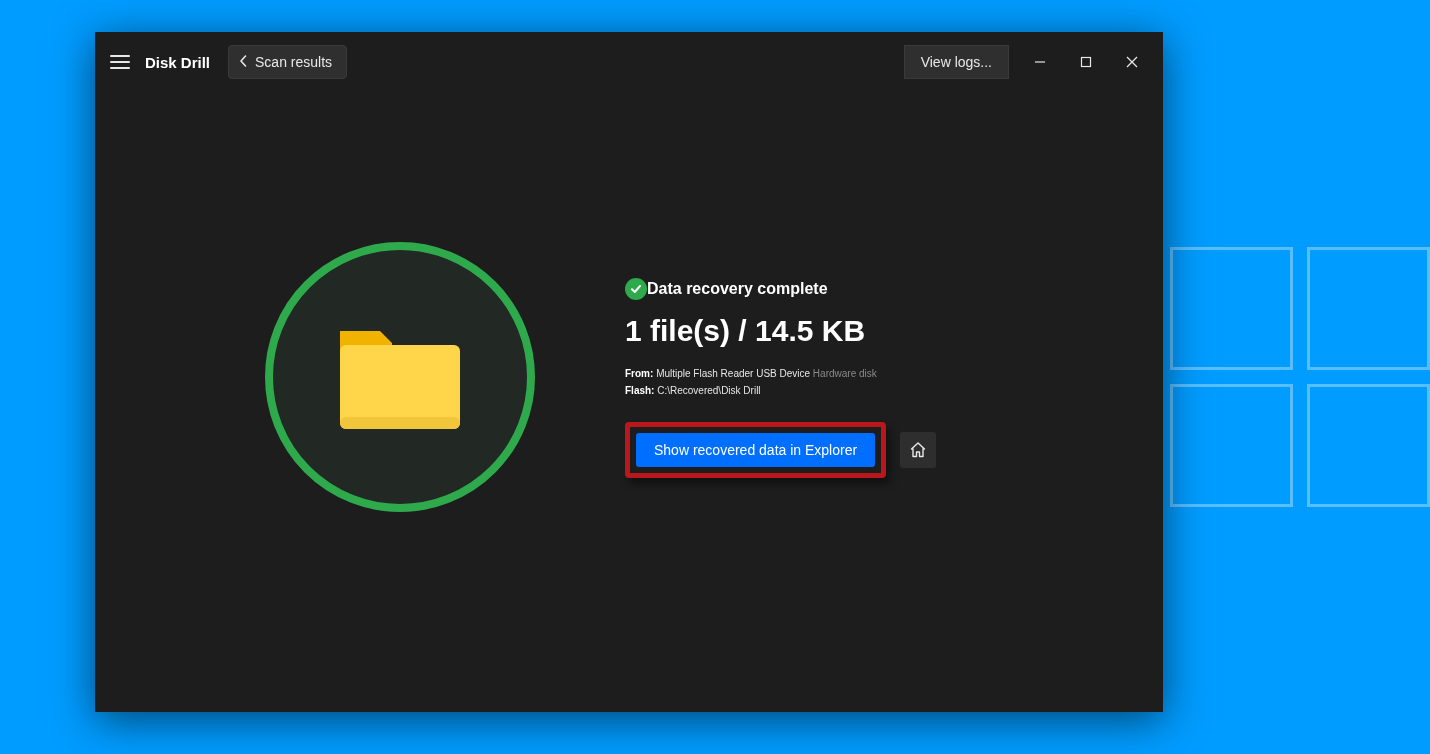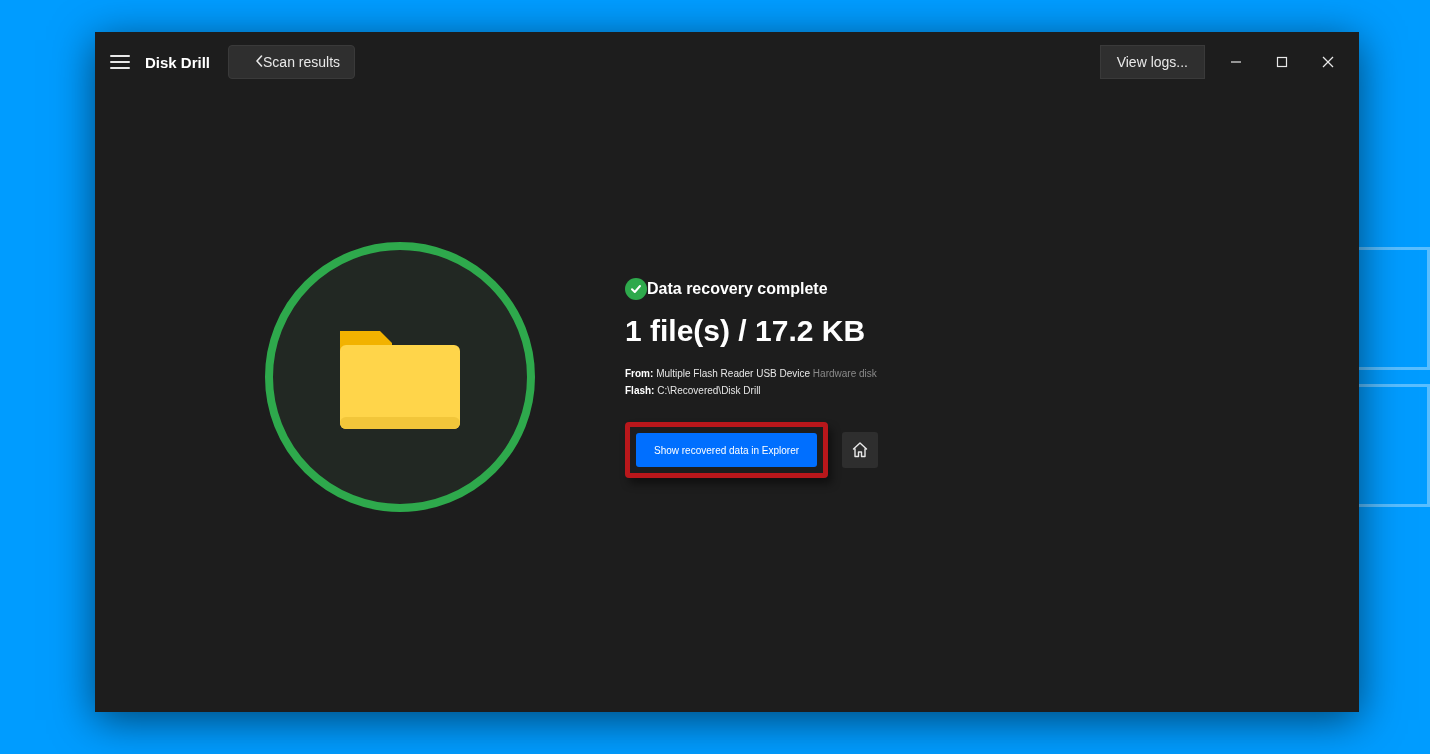--- a/index.html
+++ b/index.html
@@ -23,21 +23,21 @@
     pointer-events: none;
   }
   .win-logo div {
     border: 3px solid rgba(255,255,255,0.35);
   }
 
   .app-window {
     position: absolute;
     left: 95px;
     top: 32px;
-    width: 1264px;
+    width: 1068px;
     height: 680px;
     background: #1d1d1d;
     box-shadow: 0 8px 40px rgba(0,0,0,0.55);
     display: flex;
     flex-direction: column;
     color: #e8e8e8;
   }
 
   .titlebar {
     height: 60px;
@@ -47,23 +47,23 @@
   }
   .hamburger {
     width: 22px; height: 22px;
     display: flex; flex-direction: column; justify-content: center; gap: 4px;
     padding: 0 1px;
     cursor: pointer;
   }
   .hamburger span { display:block; height:2px; background:#e8e8e8; border-radius:1px; }
   .app-title { font-weight:600; font-size:15px; margin-left:14px; margin-right:18px; color:#fff; }
   .back-btn {
-    display:flex; align-items:center; gap:0;
+    display:flex; align-items:center; gap:8px;
     background:#2f2f2f; border:1px solid #3a3a3a;
-    height:34px; padding:0 14px 0 26px; border-radius:4px;
+    height:34px; padding:0 14px 0 10px; border-radius:4px;
     color:#e8e8e8; font-size:14px; cursor:pointer;
   }
   .back-btn .chev { font-size:15px; line-height:1; transform: translateY(-1px); }
   .spacer { flex:1; }
   .viewlogs {
     background:#2f2f2f; border:1px solid #3a3a3a;
     height:34px; padding:0 16px; border-radius:0;
     color:#e8e8e8; font-size:14px; cursor:pointer;
     margin-right: 8px;
   }
@@ -120,21 +120,21 @@
     margin-top: 26px;
   }
   .highlight-box {
     border: 5px solid #b9171b;
     border-radius:4px;
     padding: 6px;
     box-shadow: 4px 6px 8px rgba(0,0,0,0.45);
   }
   .primary-btn {
     background:#006fff;
-    color:#fff; font-size:10px;
+    color:#fff; font-size:14px;
     border:none; border-radius:3px;
     height:34px; padding: 0 18px;
     cursor:pointer;
   }
   .home-btn {
     width:36px; height:36px;
     background:#2e2e2e;
     display:flex; align-items:center; justify-content:center;
     border-radius:3px; cursor:pointer;
   }
@@ -203,21 +203,21 @@
     <div class="right-col">
       <div class="status-line">
         <div class="status-check">
           <svg width="12" height="12" viewBox="0 0 12 12">
               <path d="M2 6.2 L4.8 9 L10 3" stroke="#fff" stroke-width="2" fill="none" stroke-linecap="round" stroke-linejoin="round"></path>
             </svg>
         </div>
         <div class="status-text">Data recovery complete</div>
       </div>
 
-      <div class="headline">1 file(s) / 17.2 KB</div>
+      <div class="headline">1 file(s) / 14.5 KB</div>
 
       <div class="infoline">
         <span class="label">From:</span>
         <span>Multiple Flash Reader USB Device</span>
         <span class="muted">Hardware disk</span>
       </div>
       <div class="infoline">
         <span class="label">Flash:</span>
         <span>C:\Recovered\Disk Drill</span>
       </div>

